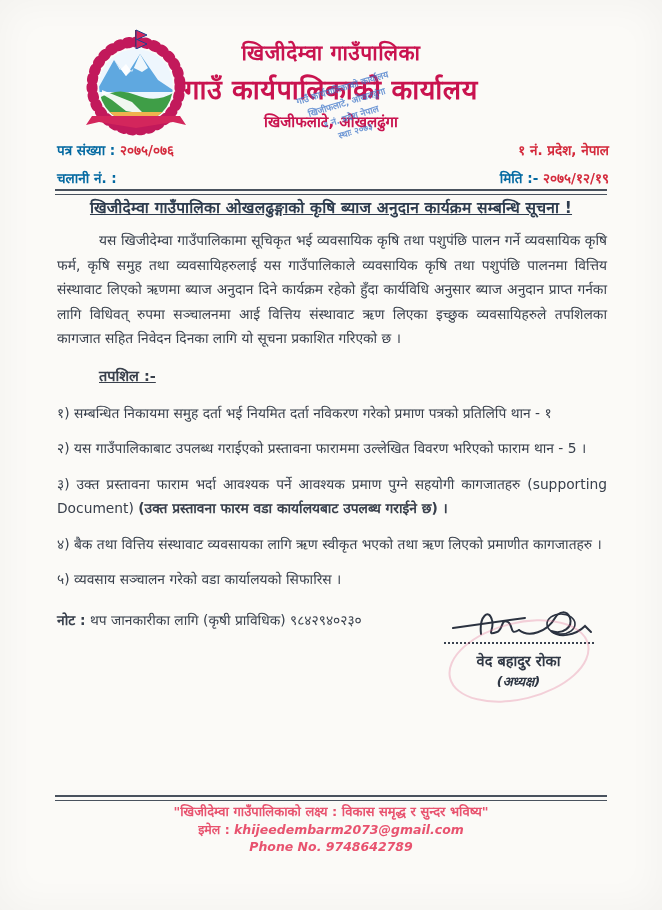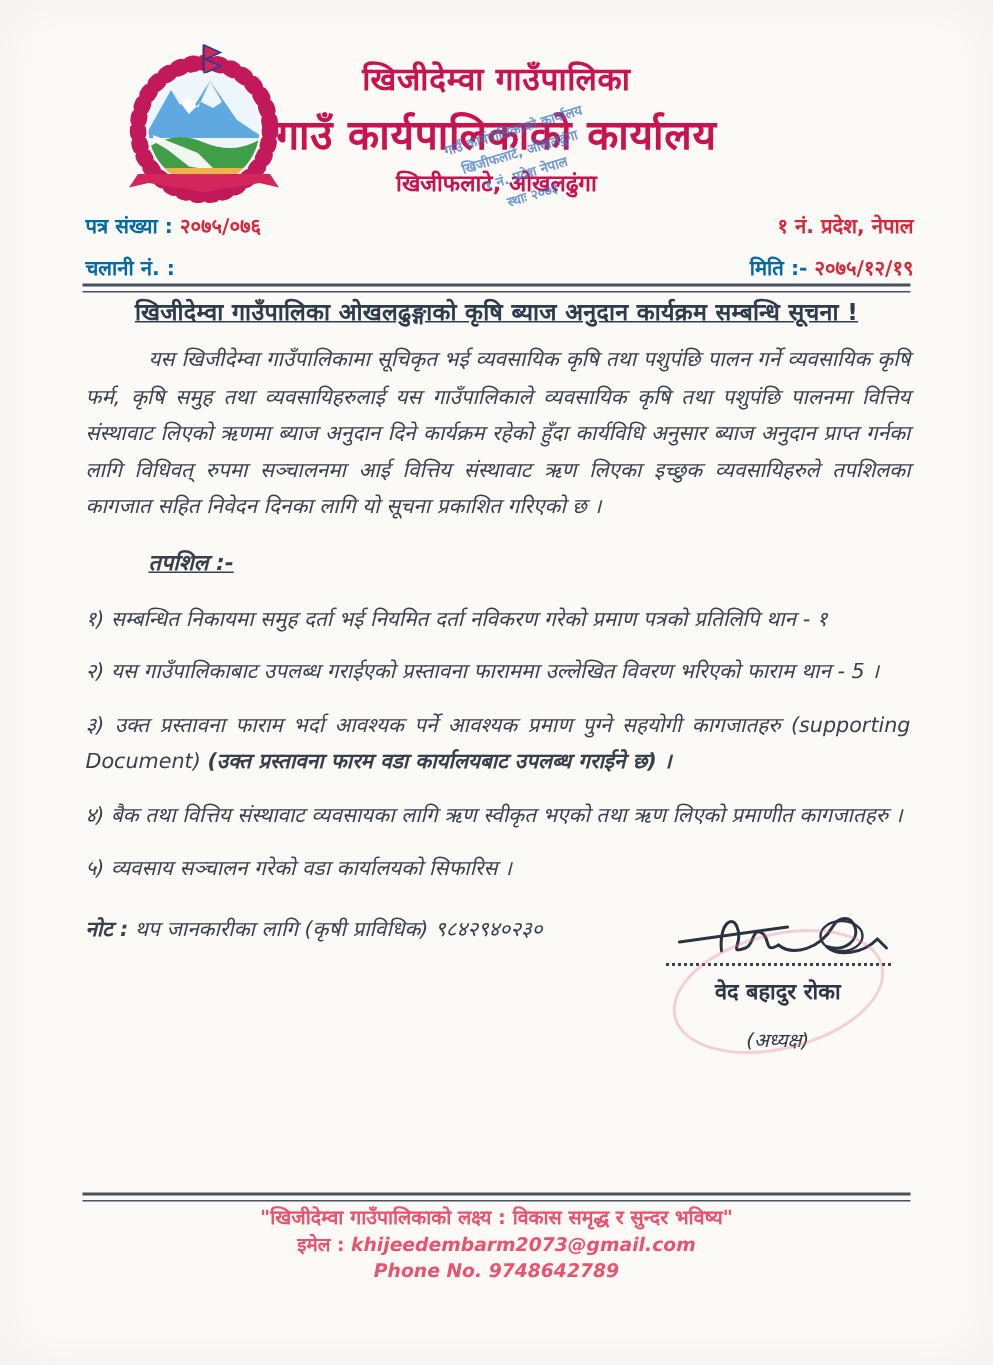--- a/index.html
+++ b/index.html
@@ -44,21 +44,21 @@
   .rule-footer { top: 795px; }
   
   .notice-title {
     position: absolute; top: 196px; left: 0; right: 0; text-align: center;
     font-size: 15.5px; font-weight: bold; 
     text-decoration: underline; color: #2e3c4e; letter-spacing: .2px;
   }
   
   .content {
     position: absolute; left: 57px; top: 228px; width: 550px;
-    color: #39404c; font-style: italic; font-size: 13.8px;
+    color: #39404c; font-size: 13.8px;
     line-height: 1.78; text-align: justify;
   }
   .para { text-indent: 42px; margin: 0; }
   .details-heading {
     margin: 13px 17px 0 42px; font-weight: bold; font-size: 14.5px;
     text-decoration: underline; display: inline-block;
   }
   .item { margin-top: 11px; }
   .item .bold-part { font-weight: bold; }
   .note-line { margin-top: 16px; }
@@ -66,21 +66,21 @@
   
   .sig-block { position: absolute; right: 46px; top: 594px; width: 195px; text-align: center; }
   .sig-stamp {
     position: absolute; left: 26px; top: 28px; width: 140px; height: 74px;
     border: 2px solid rgba(224,110,145,0.30); border-radius: 50%;
     transform: rotate(-14deg);
   }
   .sig-svg { display: block; margin: 0 auto; }
   .sig-dots { width: 150px; margin: -6px auto 0; border-bottom: 2px dotted #3a4250; height: 2px; }
   .sig-name { margin-top: 6px; font-size: 14.5px; font-weight: bold; color: #2f3744; }
-  .sig-role { margin-top: 14px; font-size: 13px; font-style: italic; font-weight: normal; color: #2f3744; }
+  .sig-role { margin-top: 2px; font-size: 13px; font-style: italic; font-weight: bold; color: #2f3744; }
   
   .footer-text { position: absolute; left: 0; right: 0; text-align: center; color: #e8536f; font-weight: bold; }
   .f-motto { top: 802px; font-size: 13px; }
   .f-email { top: 821px; font-size: 12.5px; }
   .f-email .f-email-addr { font-style: italic; color: #e8536f; text-decoration: none; }
   .f-phone { top: 839px; font-size: 12.5px; font-style: italic; }
 </style>
 </head>
 <body>
 

